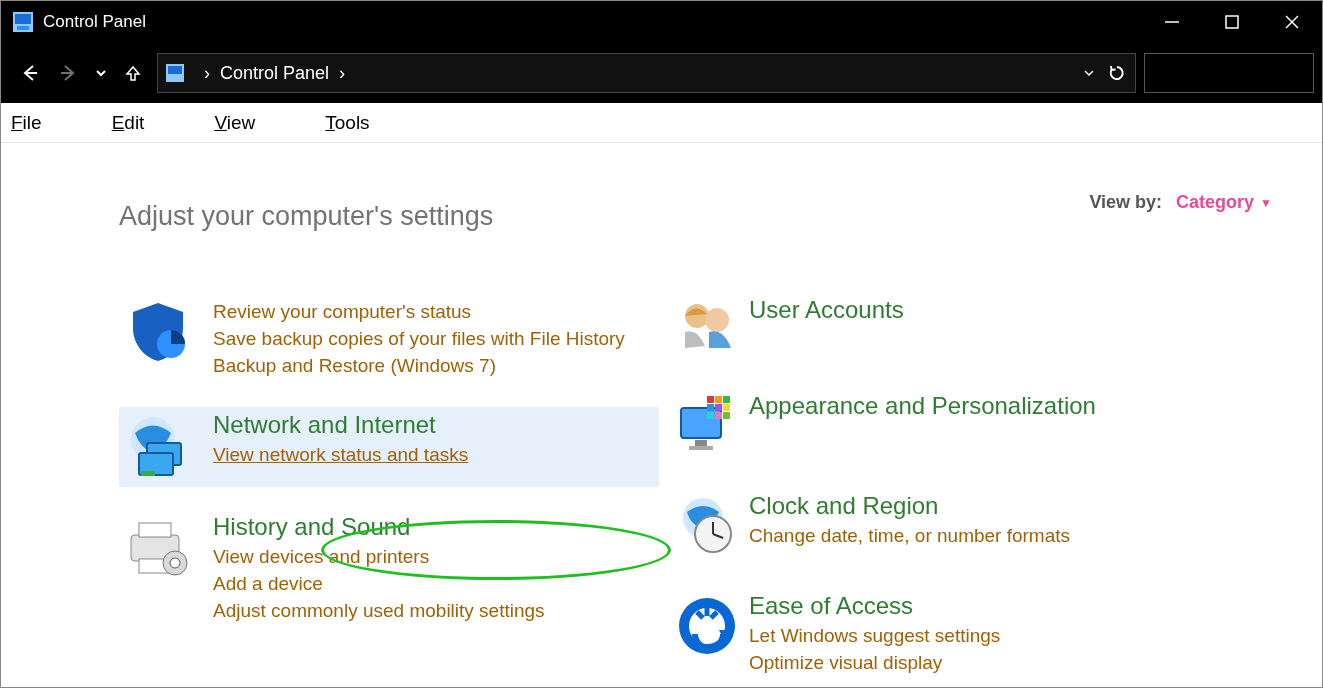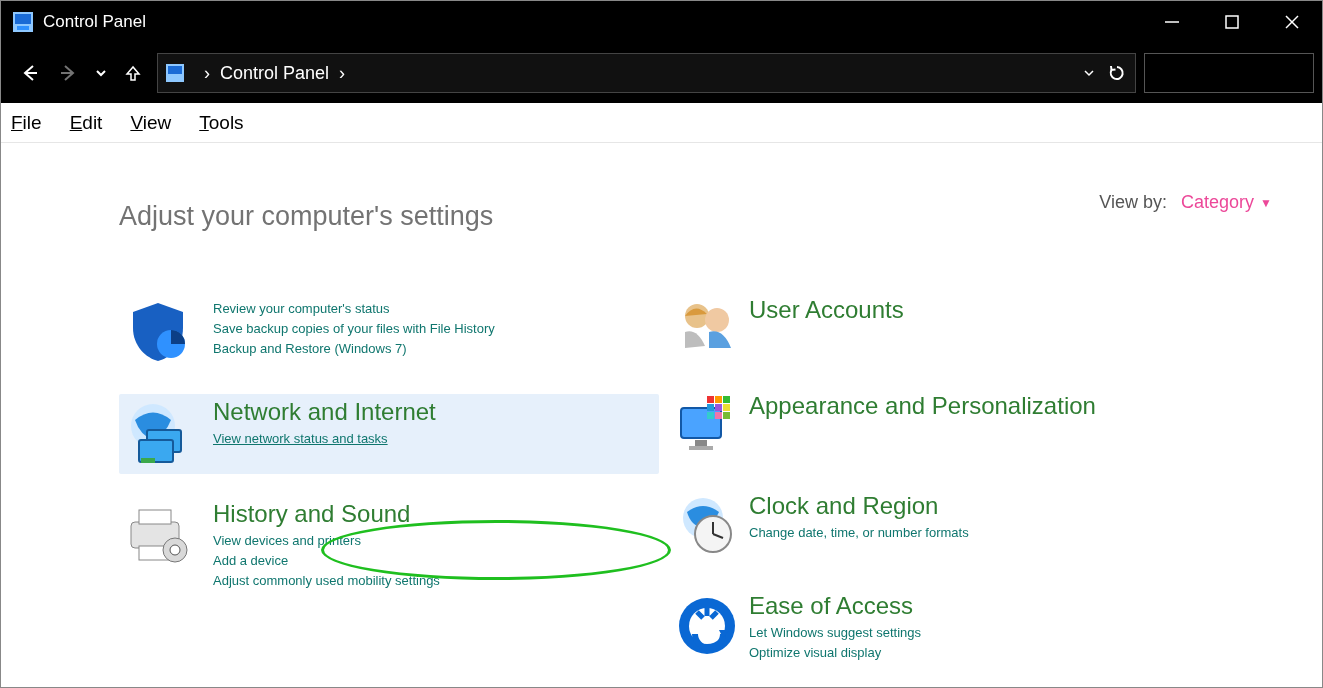--- a/index.html
+++ b/index.html
@@ -17,43 +17,43 @@
   .nav-btn { width:40px; height:40px; display:flex; align-items:center; justify-content:center; color:#fff; }
   .address { flex:1; height:40px; margin:0 8px 0 4px; background:#111; border:1px solid #444; display:flex; align-items:center; color:#fff; font-size:18px; }
   .address .cp-small { width:22px; height:22px; margin:0 8px 0 6px; display:flex; align-items:center; justify-content:center; }
   .address .chev { margin:0 10px; color:#fff; }
   .address .spacer { flex:1; }
   .address .ref { width:36px; display:flex; align-items:center; justify-content:center; }
   .searchbox { width:170px; height:40px; background:transparent; border:1px solid #555; display:flex; align-items:center; color:#fff; }
   .searchbox input { flex:1; background:transparent; border:none; outline:none; color:#fff; font-size:16px; padding-left:8px; }
 
   
-  .menubar { height:40px; background:#fff; display:flex; align-items:center; padding:0 10px; border-bottom:1px solid #e6e6e6; }
+  .menubar { height:40px; background:#fff; display:flex; align-items:center; padding:0 10px; border-bottom:1px solid #e6e6e6;gap:42px; }
   .menubar .menuitem { font-size:19px; color:#000; margin-right:28px; }
   .menubar .menuitem .ul { text-decoration:underline; }
 
   
   .content { padding:30px 50px 0 118px; position:relative; }
   .heading-row { display:flex; align-items:center; justify-content:space-between; }
   .heading { color:#737373; font-size:27px;margin-top:28px; }
-  .viewby { font-size:18px; color:#555; display:flex; align-items:flex-end; }
+  .viewby { font-size:18px; color:#555; display:flex; align-items:flex-end;font-weight:bold; }
   .viewby .link { color:#ec4899; margin-left:14px; display:flex; align-items:center; }
   .viewby .caret { margin-left:6px; font-size:12px; }
 
   .columns { display:flex; margin-top:60px; }
   .col { width:540px; }
   .col.right { margin-left:10px; }
 
   .cat { display:flex; margin-bottom:22px; padding:4px 6px 8px 6px; border-radius:2px; }
   .cat.selected { background:#e6f0fb; }
   .cat .caticon { width:88px; display:flex; align-items:flex-start; justify-content:flex-start; padding-top:2px; }
   .cat .caticon.small { width:74px; }
   .catbody { flex:1; }
   .catname { color:#2f7d32; font-size:24px; margin-bottom:4px; }
-  .catlink { color:#0f766e; font-size:13px; margin-top:5px; }
+  .catlink { color:#a16207; font-size:19px; margin-top:5px; }
   .catlink.high { text-decoration:underline; }
   .catlink .shieldglyph { display:inline-block; vertical-align:middle; margin-right:6px; }
 
   .circle-highlight {
     position:absolute; border:3px solid #1fbf1f; border-radius:50%;
     width:350px; height:60px; left:320px; top:377px; pointer-events:none;
   }
 </style>
 </head>
 <body>

